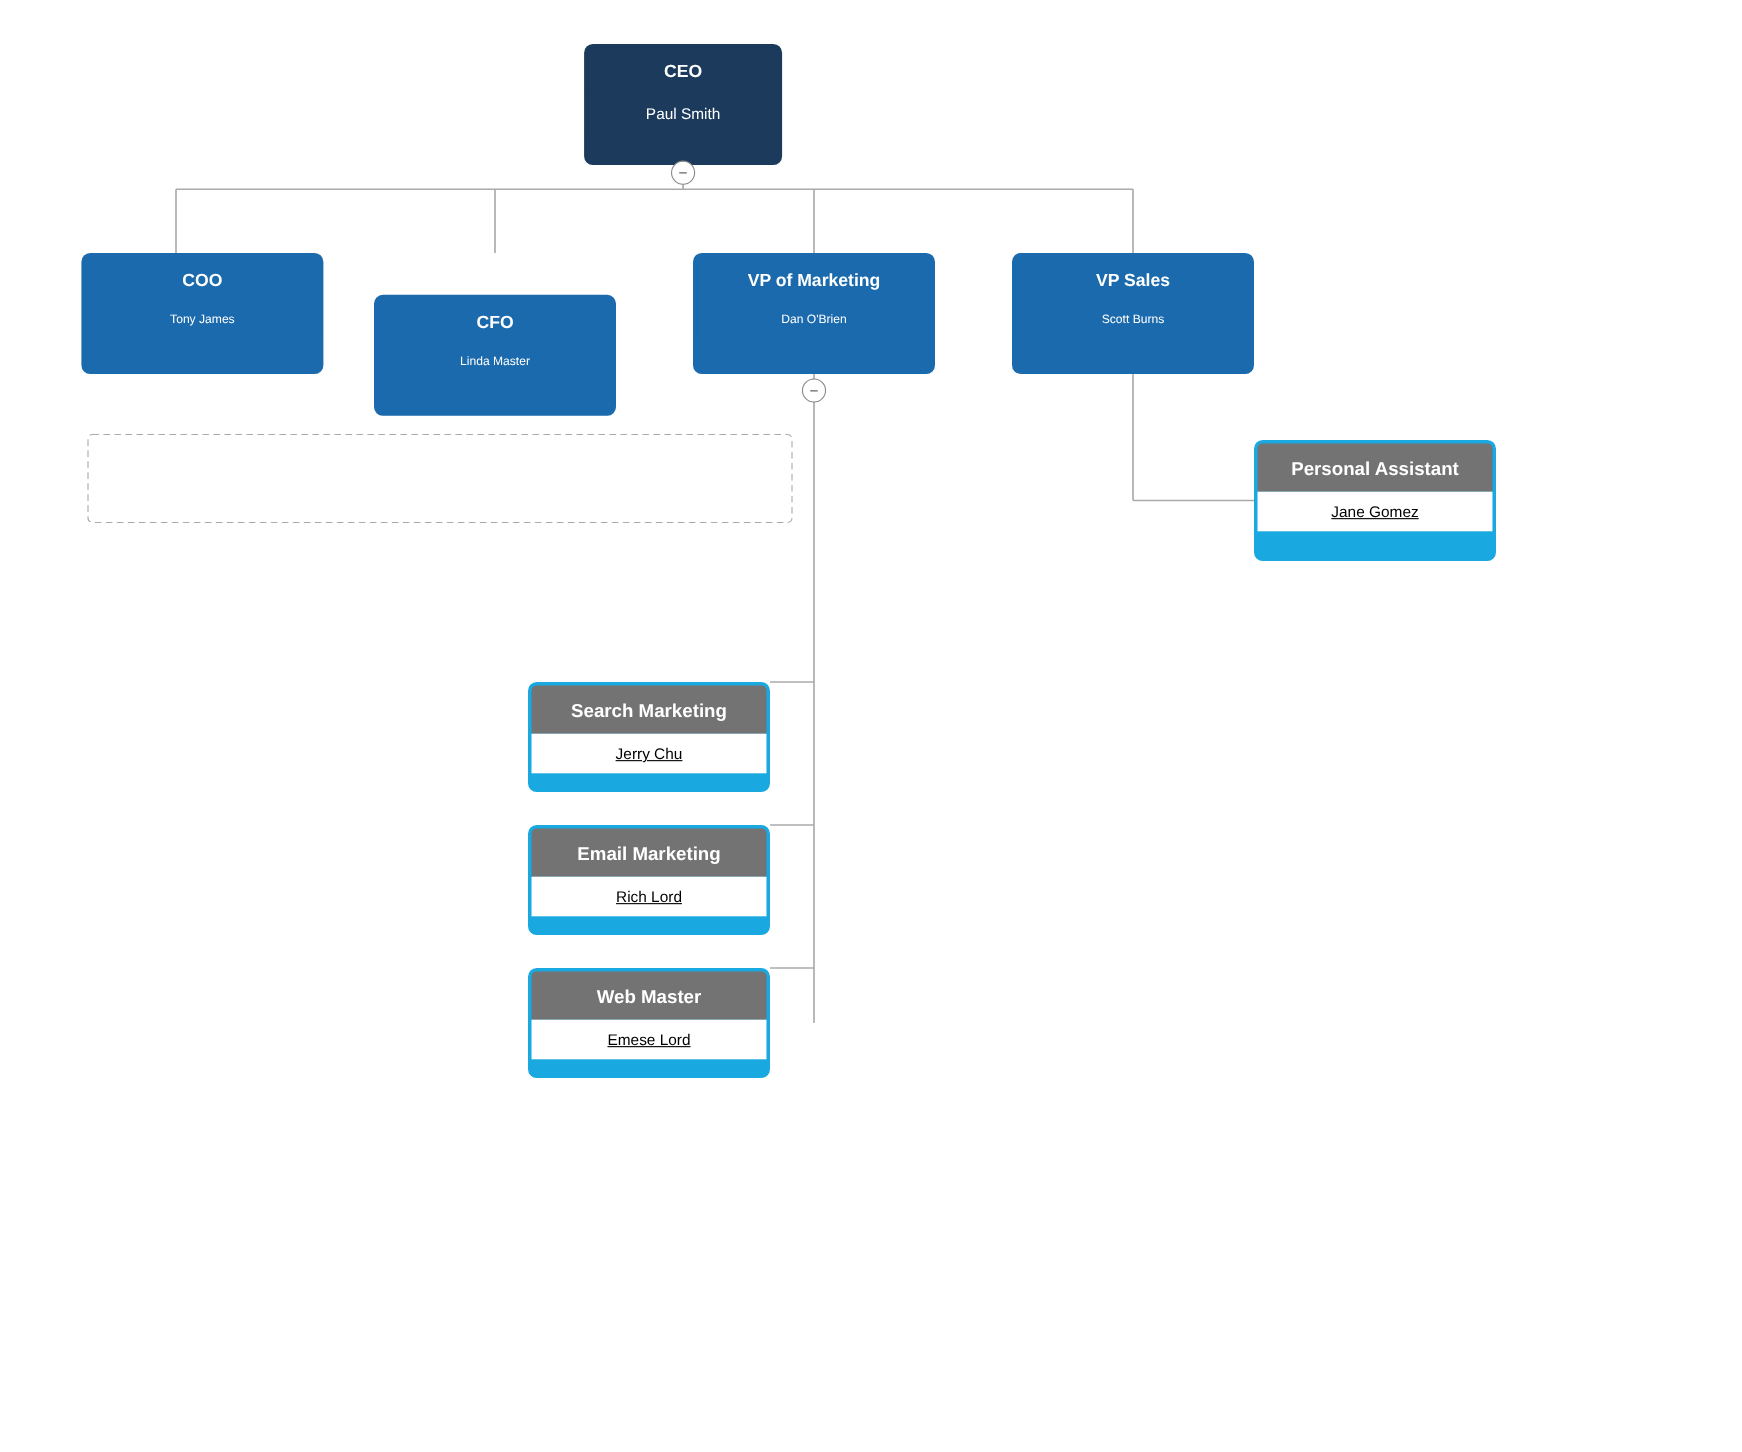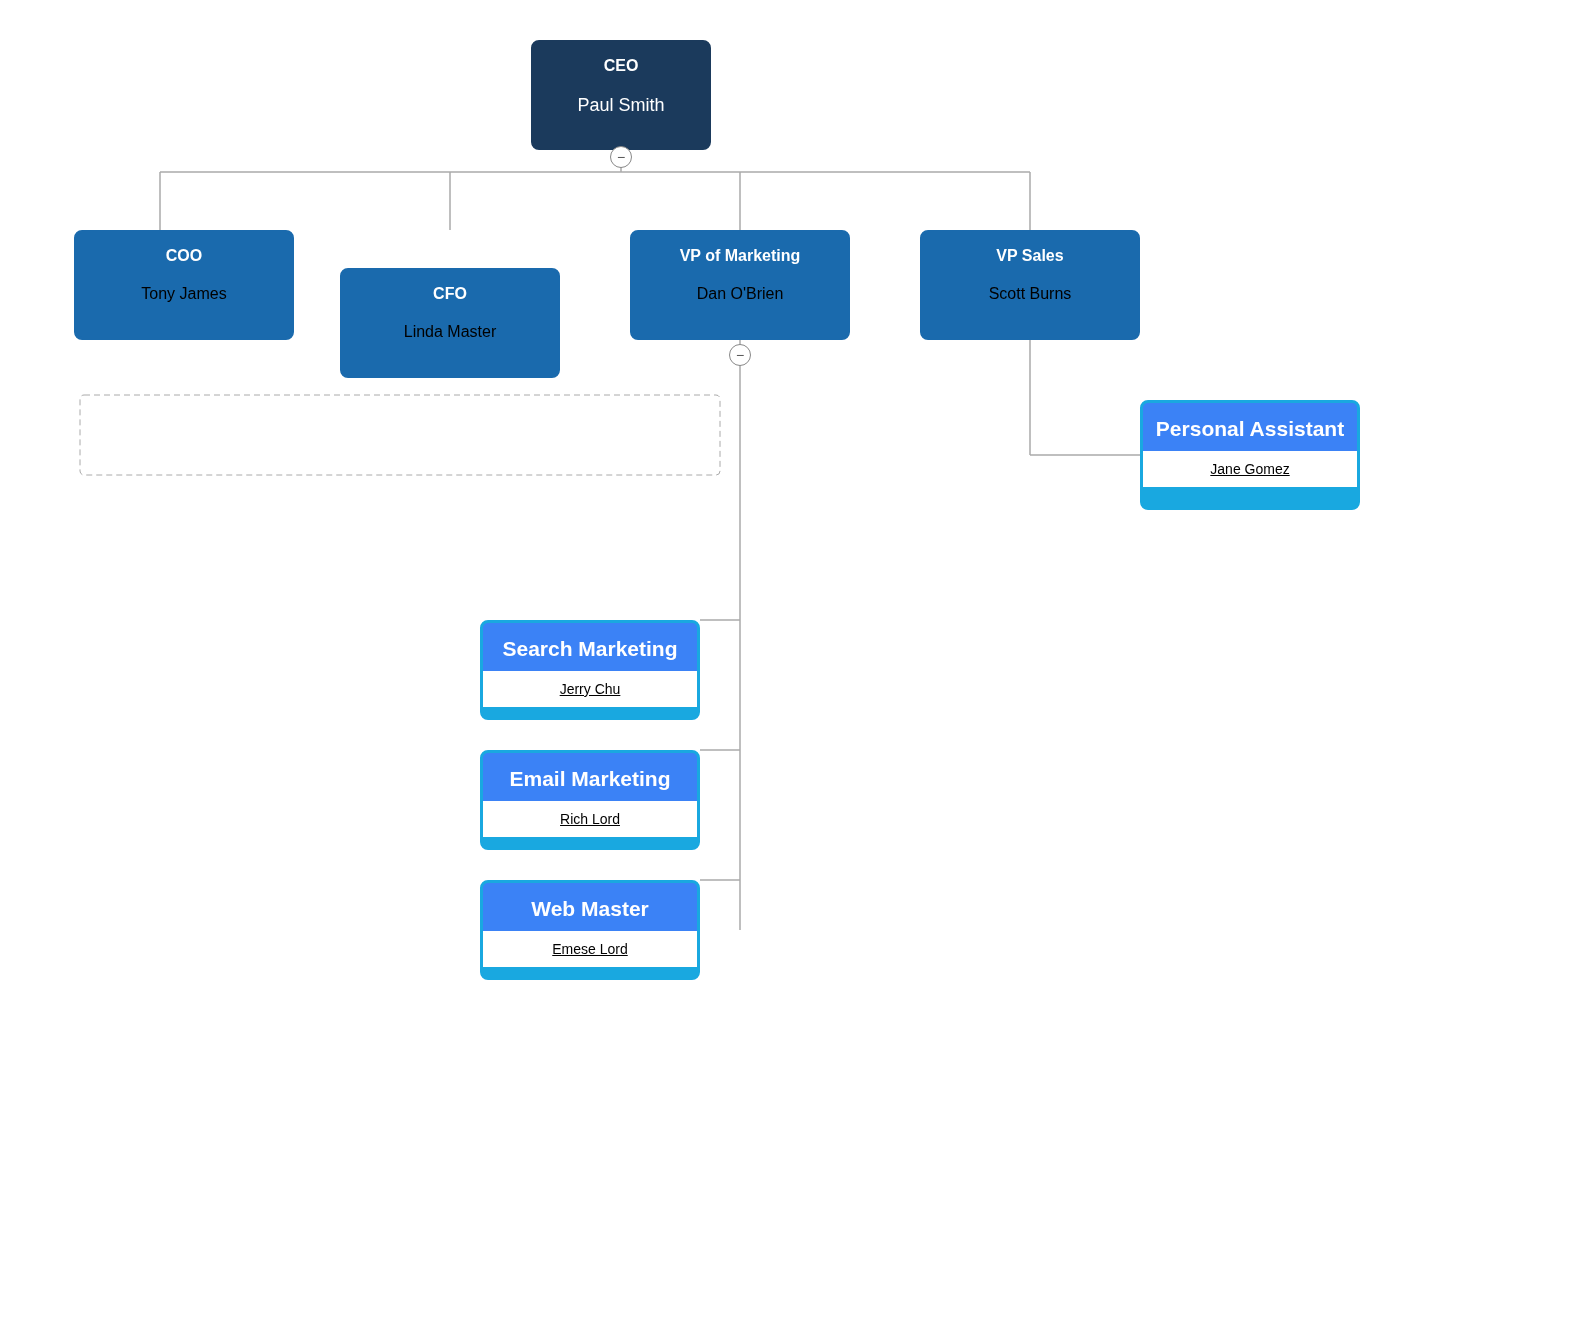--- a/index.html
+++ b/index.html
@@ -39,36 +39,36 @@
       font-size: 15px;
       color: #222;
     }
 
     
     .node-dark {
       border: 3px solid #1b3a5c;
       background: #1b3a5c;
     }
     .node-dark .node-header { background: #1b3a5c; }
-    .node-dark .node-body { background: #1b3a5c; color: #fff; font-size: 18px; }
+    .node-dark .node-body { background: #1b3a5c; color: #fff; font-size: 14px; }
 
     
     .node-mid {
       border: 3px solid #1a6aad;
       background: #1a6aad;
     }
     .node-mid .node-header { background: #1a6aad; }
-    .node-mid .node-body { background: #1a6aad; color: #000000; font-size: 16px; text-align: center; }
+    .node-mid .node-body { background: #1a6aad; color: #ffffff; font-size: 11px; text-align: center; }
 
     
     .node-light {
       border: 3px solid #19a8e0;
       background: #19a8e0;
     }
-    .node-light .node-header { background: #3b82f6; font-size: 21px; }
+    .node-light .node-header { background: #737373; font-size: 17px; }
     .node-light .node-body { background: #fff; color: #000000; font-size: 14px; text-decoration: underline; }
 
     
     svg.connectors {
       position: absolute;
       top: 0; left: 0;
       width: 1584px;
       height: 1320px;
       pointer-events: none;
     }

